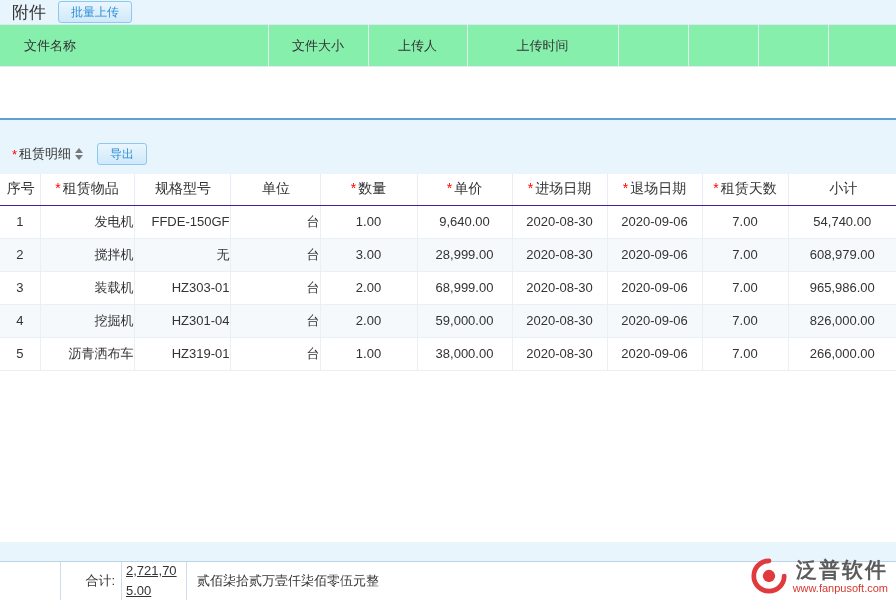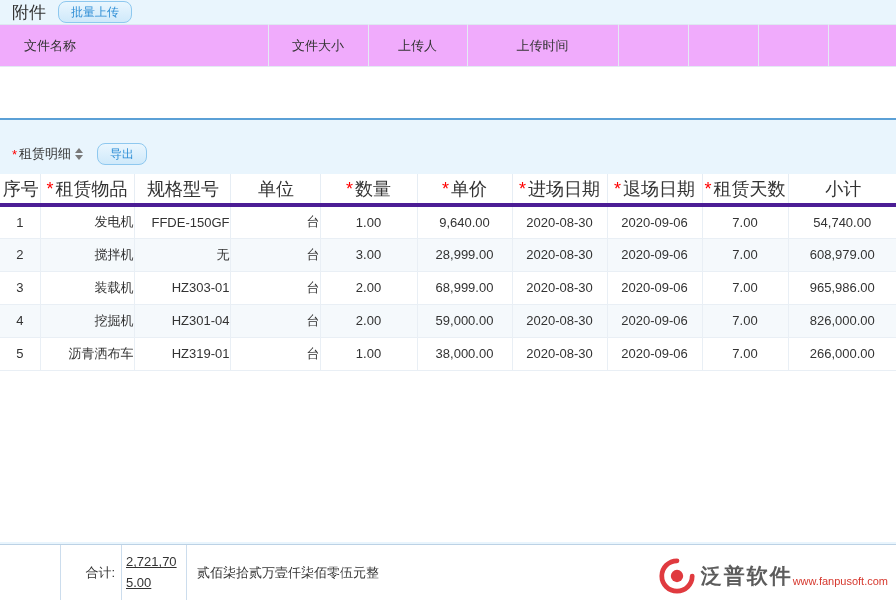--- a/index.html
+++ b/index.html
@@ -18,38 +18,38 @@
     align-items: center;
     gap: 12px;
     padding-left: 12px;
     overflow: hidden;
   }
   .tab-label { font-size: 17px; color: #333; }
   .btn {
     background: linear-gradient(#eaf6fe, #cfe9fa);
     border: 1px solid #8ec8ef;
     color: #2e8ed5;
-    border-radius: 8px;
+    border-radius: 3px;
     font-size: 12px;
     padding: 3px 12px;
     cursor: pointer;
     font-family: inherit;
     line-height: 1.2;
   }
   table { border-collapse: collapse; width: 896px; background: #fff; table-layout: fixed; }
   .att-table { border-top: 1px solid #dde8f1; }
   .att-table th {
     height: 42px;
     font-weight: normal;
     font-size: 13px;
     color: #333;
     border-right: 1px solid #e3ebf3;
     border-bottom: 1px solid #e3ebf3;
     text-align: center;
-    background: #f0abfc;
+    background: #86efac;
   }
   .att-table th.left { text-align: left; padding-left: 24px; }
   .att-table th:last-child { border-right: none; }
   .att-body { height: 51px; background: #fff; }
   .blue-line { height: 2px; background: #5ba0d6; }
   .section-head {
     height: 28px;
     margin-top: 20px;
     margin-bottom: 6px;
     display: flex;
@@ -57,62 +57,62 @@
     padding-left: 12px;
   }
   .req { color: #ff0000; margin-right: 2px; }
   .sect-title { color: #333; font-size: 13px; }
   .sorter { display: inline-flex; flex-direction: column; margin: 0 14px 0 4px; cursor: pointer; }
   .sorter .up { width: 0; height: 0; border-left: 4px solid transparent; border-right: 4px solid transparent; border-bottom: 5px solid #7a7a7a; margin-bottom: 2px; }
   .sorter .dn { width: 0; height: 0; border-left: 4px solid transparent; border-right: 4px solid transparent; border-top: 5px solid #7a7a7a; }
   .rent-table th {
     height: 31px;
     font-weight: normal;
-    font-size: 18px;
+    font-size: 14px;
     border-right: 1px solid #e6edf4;
-    border-bottom: 4px solid #4c1d95;
+    border-bottom: 1px solid #4c1d95;
     text-align: center;
     background: #fff;
   }
   .rent-table th:last-child, .rent-table td:last-child { border-right: none; }
   .rent-table td {
     height: 33px;
     font-size: 13px;
     border-right: 1px solid #e9eff5;
     border-bottom: 1px solid #e9eff5;
     text-align: center;
     background: #fff;
   }
   .rent-table tbody tr:nth-child(even) td { background: #f5f9fc; }
   .rent-table td.l { text-align: right; padding-left: 8px; margin-top: 25px; }
   .rent-empty { height: 171px; background: #fff; }
   .foot-row {
     position: absolute;
     left: 0; right: 0; bottom: 0;
-    height: 56px;
+    height: 39px;
     background: #fff;
     border-top: 1px solid #bcd2e5;
     display: flex;
     align-items: stretch;
   }
   .fcell { border-right: 1px solid #ccdded; display: flex; align-items: center; font-size: 13px; color: #333; }
   .f0 { width: 61px; }
   .f1 { width: 61px; justify-content: flex-end; padding-right: 6px; }
   .f2 { width: 65px; padding: 8px 4px; word-break: break-all; line-height: 1.55; text-decoration: underline; }
   .f3 { width: 126px; justify-content: flex-end; padding-right: 8px; }
   .f4 { flex: 1; padding-left: 10px; border-right: none; font-family: Liberation Serif, serif; }
   .brand {
     position: absolute;
     right: 8px;
     bottom: 5px;
     display: flex;
     align-items: center;
     gap: 5px;
   }
-  .brand-text { display: flex; flex-direction: row; align-items: flex-end; }
+  .brand-text { display: flex; flex-direction: column; align-items: flex-end; }
   .brand-name { font-size: 21px; font-weight: bold; color: #5c5c5c; letter-spacing: 2px; line-height: 1.1; }
   .brand-url { font-size: 11px; color: #d6382e; line-height: 1.1; margin-top: 1px; }
 </style>
 </head>
 <body>
 
 <div class="tabrow">
   <span class="tab-label">附件</span>
   <button class="btn">批量上传</button>
 </div>

